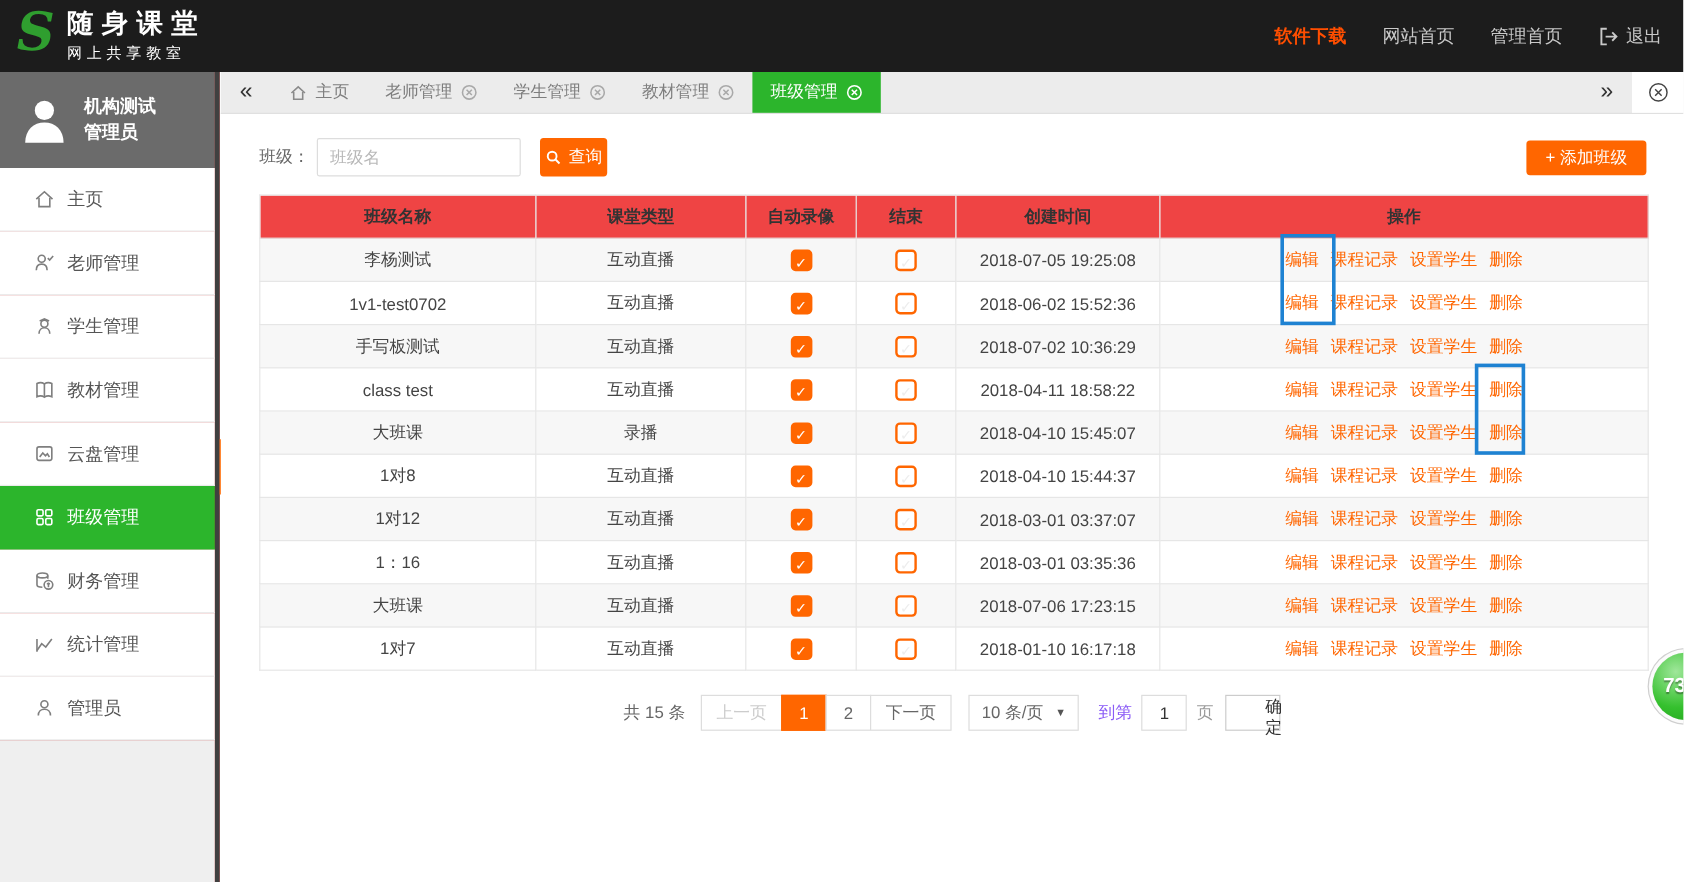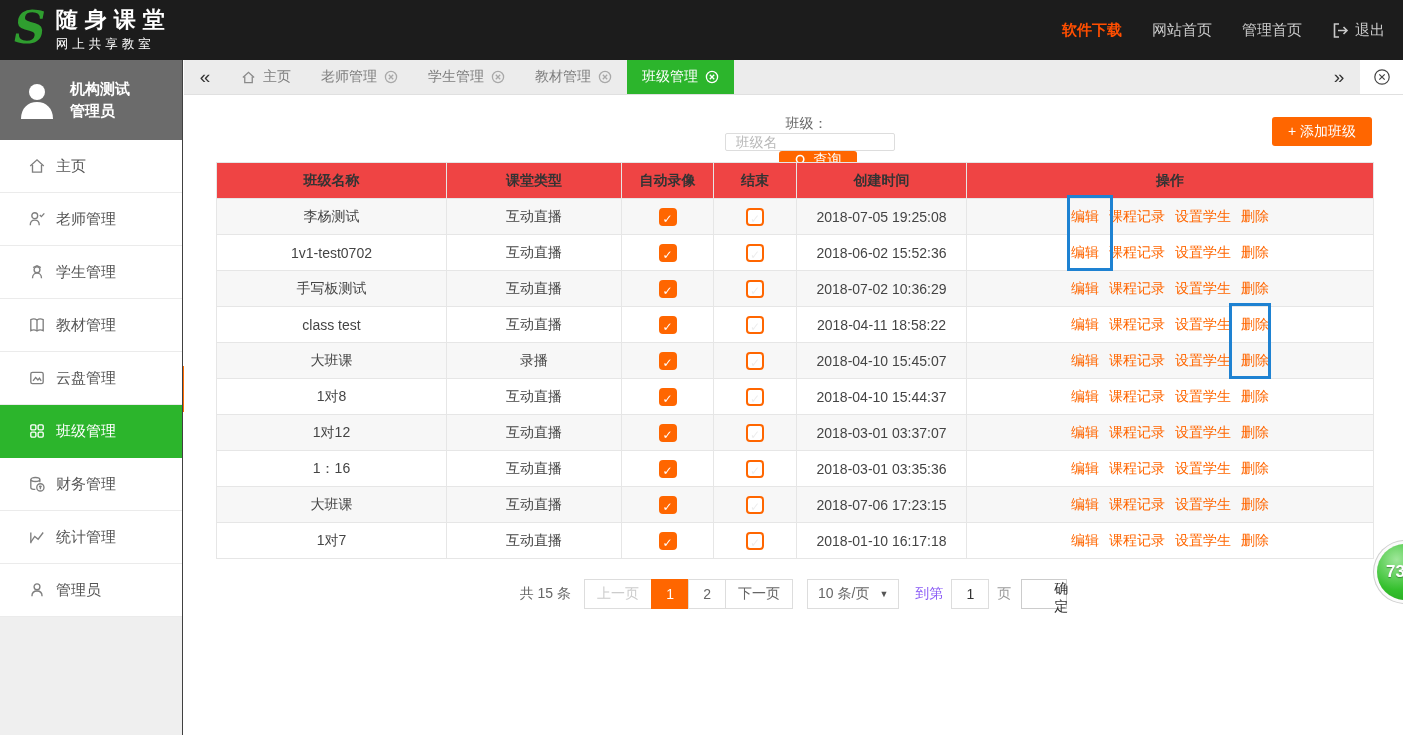--- a/index.html
+++ b/index.html
@@ -13,21 +13,21 @@
   .brand-s { font-family:"DejaVu Serif",serif; font-style:italic; font-weight:bold; font-size:44px; color:#2f9e2f; line-height:1; margin-top:-4px; }
   .brand-txt { display:flex; flex-direction:column; }
   .brand-title { color:#fff; font-size:22px; font-weight:bold; letter-spacing:7px; line-height:1.2; }
   .brand-sub { color:#fff; font-size:12.5px; letter-spacing:4px; margin-top:2px; }
   .topnav { margin-left:auto; display:flex; align-items:center; gap:30px; padding-right:18px;font-family:Liberation Mono, monospace; }
   .topnav-item { color:#c9c9c9; font-size:15px; cursor:pointer; display:flex; align-items:center; gap:6px; }
   .topnav-item.hot { color:#ff4e00; font-weight:bold; }
   .logout-svg { width:17px; height:17px; stroke:#c9c9c9; fill:none; stroke-width:1.6; }
 
   
-  .sidebar { position:absolute; top:60px; left:0; width:183px; bottom:0; background:#b91c1c; border-right:1px solid #404040; display:flex; flex-direction:column; }
+  .sidebar { position:absolute; top:60px; left:0; width:183px; bottom:0; background:#b91c1c; border-right:4px solid #404040; display:flex; flex-direction:column; }
   .userbox { height:80px; background:#6b6b6b; display:flex; align-items:center; padding-left:16px; gap:12px; }
   .avatar { width:42px; height:42px; }
   .avatar svg { width:42px; height:42px; fill:#fff; }
   .user-meta { color:#fff; font-size:15px; line-height:1.5; font-weight:bold; }
   .menu-item { height:53px; display:flex; align-items:center; gap:10px; padding-left:28px; font-size:15px; color:#555; border-bottom:1px solid #ebebeb; cursor:pointer; background:#fff; }
   .menu-item .mi-icon { width:18px; height:18px; display:inline-flex; }
   .menu-item svg { width:18px; height:18px; stroke:#7f7f7f; fill:none; stroke-width:1.2; }
   .menu-item.active { background:#2cb52c; color:#fff; border-bottom-color:#2cb52c; }
   .menu-item.active svg { stroke:#fff; }
   .sidebar-footer { flex:1; background:#efefef; }
@@ -45,25 +45,25 @@
   .tab .close { width:14px; height:14px; }
   .tab .close svg { width:14px; height:14px; stroke:#a9a9a9; fill:none; stroke-width:1.3; }
   .tab.active { background:#2cb52c; color:#fff; }
   .tab.active .close svg { stroke:#fff; }
   .tab-spacer { flex:1; }
   .tab-closeall { width:43px; background:#fff; display:flex; align-items:center; justify-content:center; cursor:pointer; }
   .tab-closeall svg { width:18px; height:18px; stroke:#444; fill:none; stroke-width:1.2; }
 
   
   .content { position:relative; padding-top:20px; }
-  .search-row { display:flex; align-items:center; margin-left:32px; height:32px;flex-direction:column; }
+  .search-row { display:flex; align-items:center; margin-left:32px; height:32px; }
   .search-label { font-size:14px; color:#666; margin-right:6px; }
   .search-input { width:170px; height:32px; border:1px solid #ddd; border-radius:2px; padding:0 10px; font-size:14px; color:#333; outline:none; font-family:inherit; }
   .search-input::placeholder { color:#b8b8b8; }
-  .btn-search { margin-left:16px; width:78px; height:32px; background:#ff6600; color:#fff; border:none; border-radius:3px; font-size:14px; display:flex; align-items:center; justify-content:center; gap:6px; cursor:pointer; font-family:inherit; }
+  .btn-search { margin-left:16px; width:56px; height:32px; background:#ff6600; color:#fff; border:none; border-radius:3px; font-size:14px; display:flex; align-items:center; justify-content:center; gap:6px; cursor:pointer; font-family:inherit; }
   .btn-search svg { width:14px; height:14px; stroke:#fff; fill:none; stroke-width:1.8; }
   .btn-add { position:absolute; top:22px; right:31px; width:100px; height:29px; background:#ff6600; color:#fff; border:none; border-radius:3px; font-size:14px; cursor:pointer; font-family:inherit; }
 
   
   .table-wrap { position:relative; margin:15px 31px 0 32px; }
   table { border-collapse:collapse; table-layout:fixed; width:1157px; }
   th, td { border:1px solid #e6e6e6; height:36px; text-align:center; font-size:14px; }
   th { background:#ef4444; color:#333; font-weight:bold; }
   td { color:#444; background:#fff; }
   tbody tr:nth-child(odd) td { background:#f7f7f7; }

